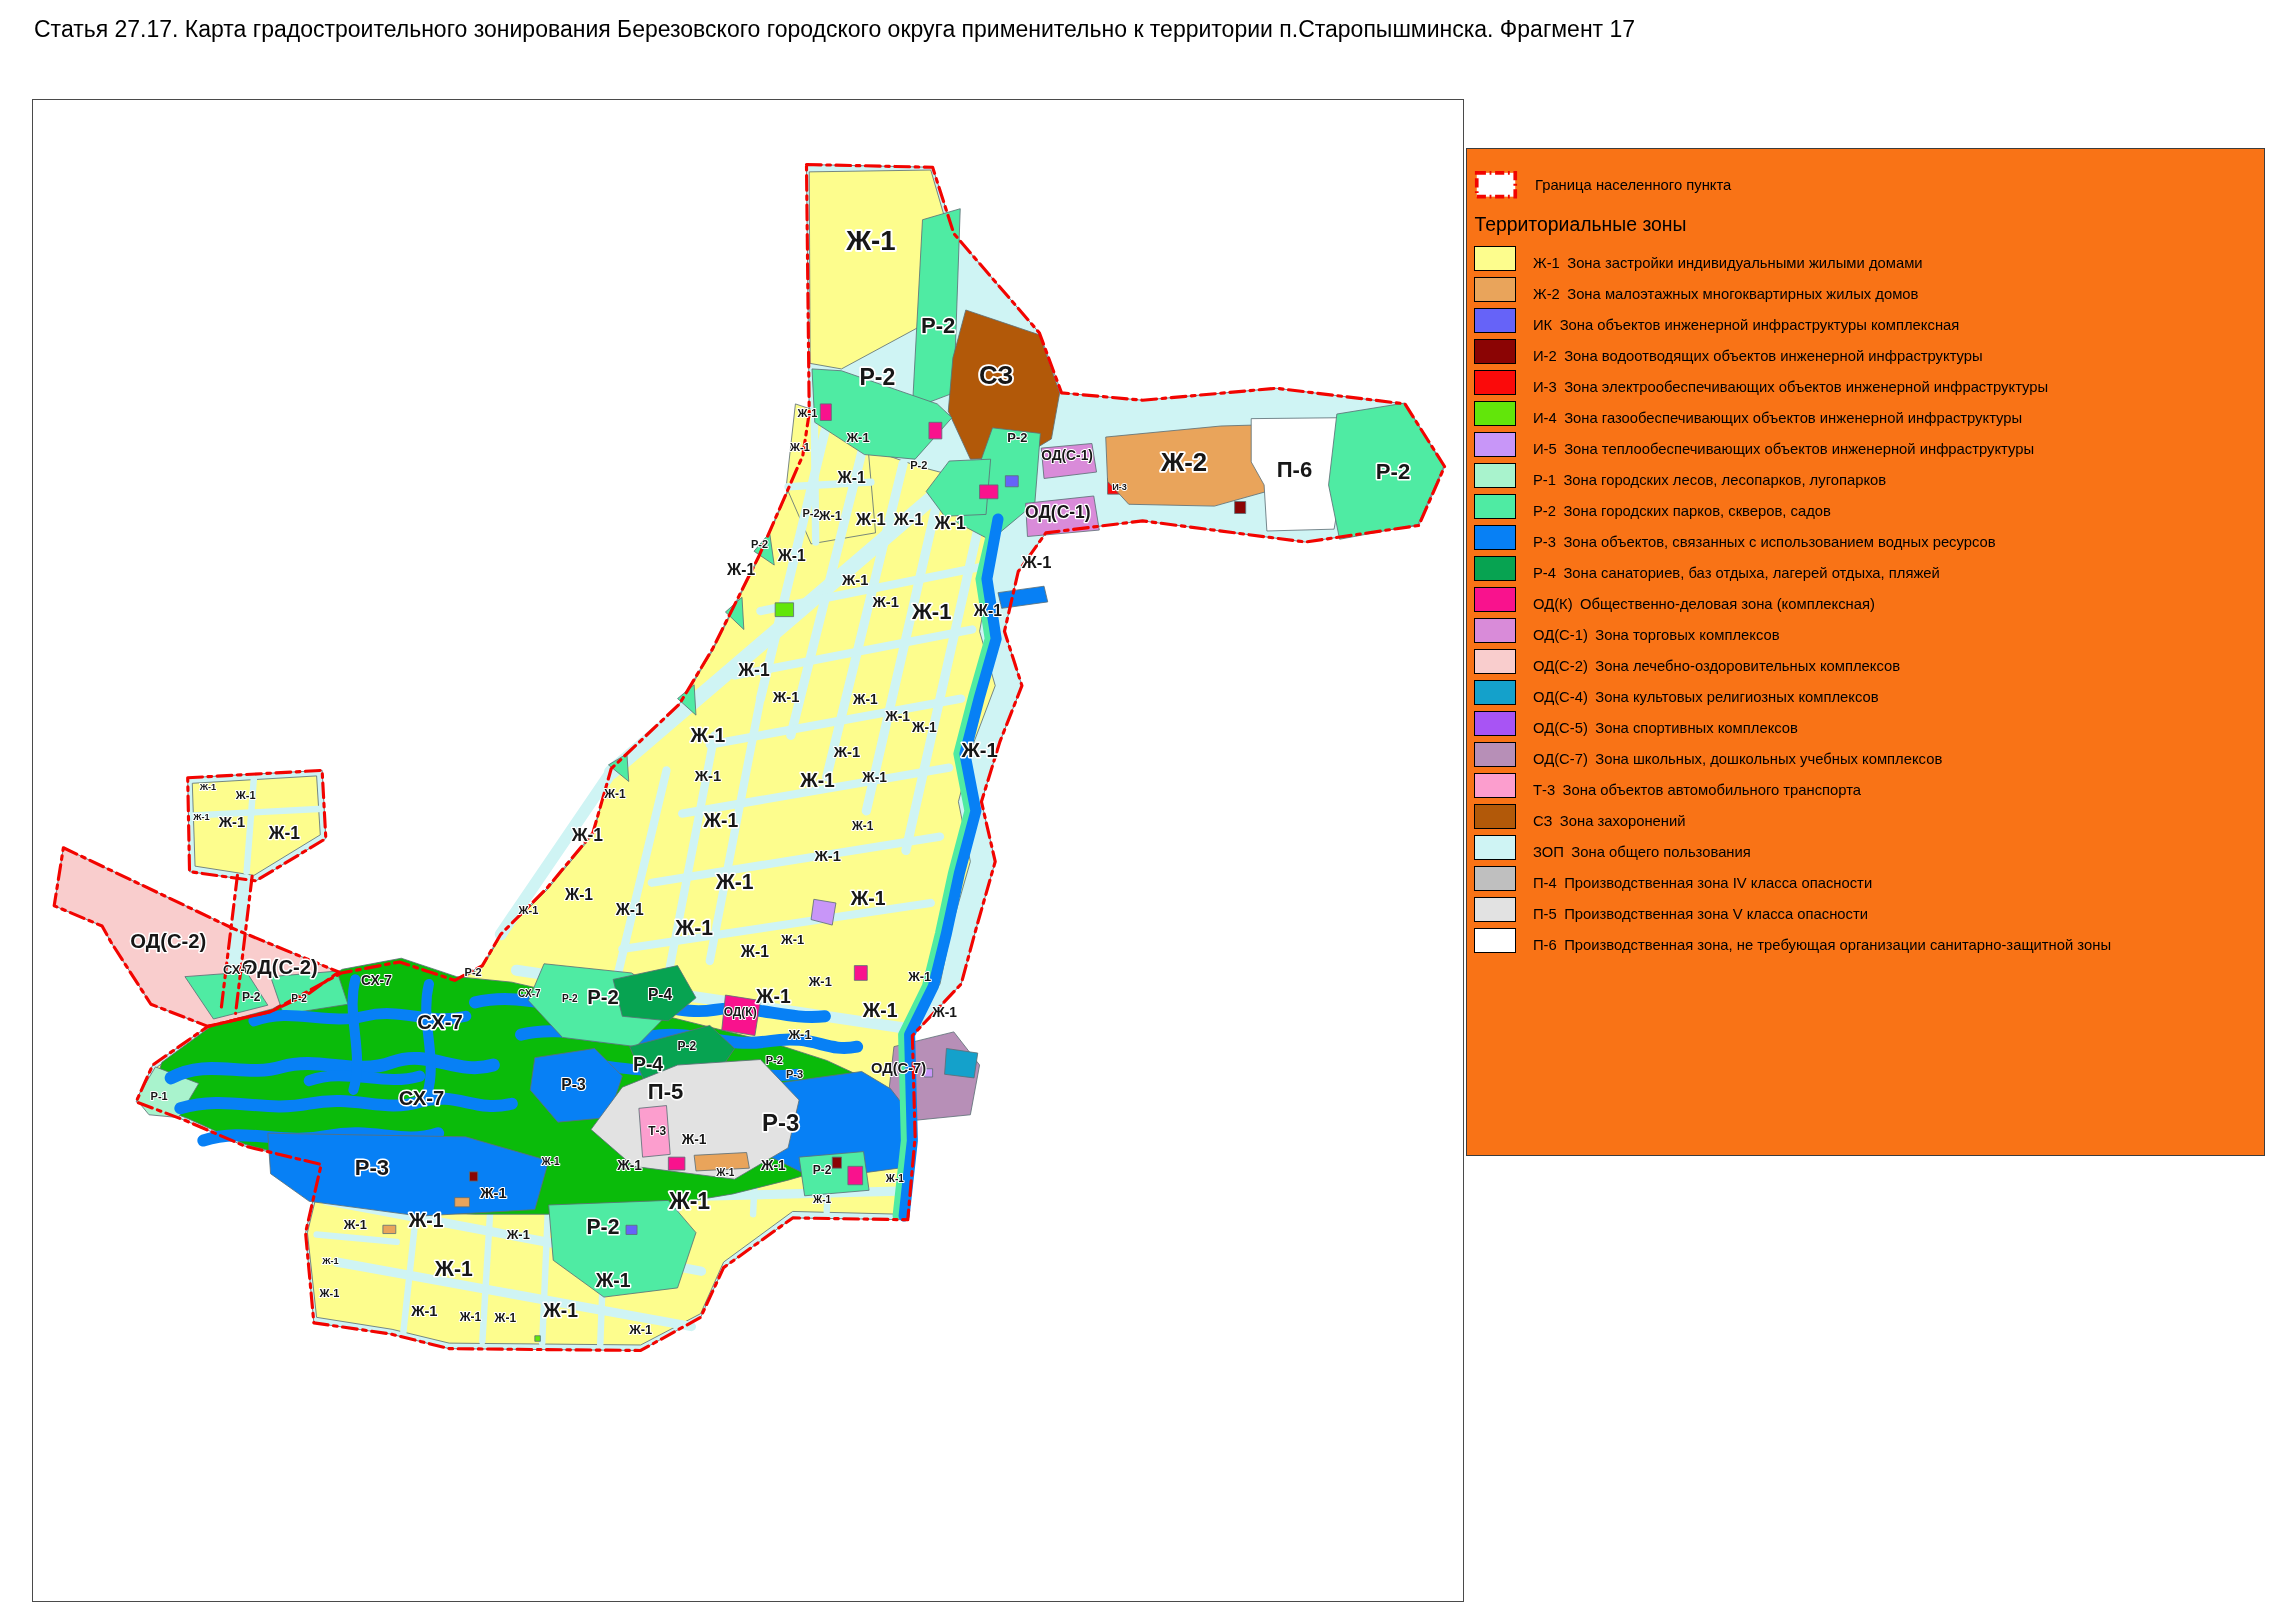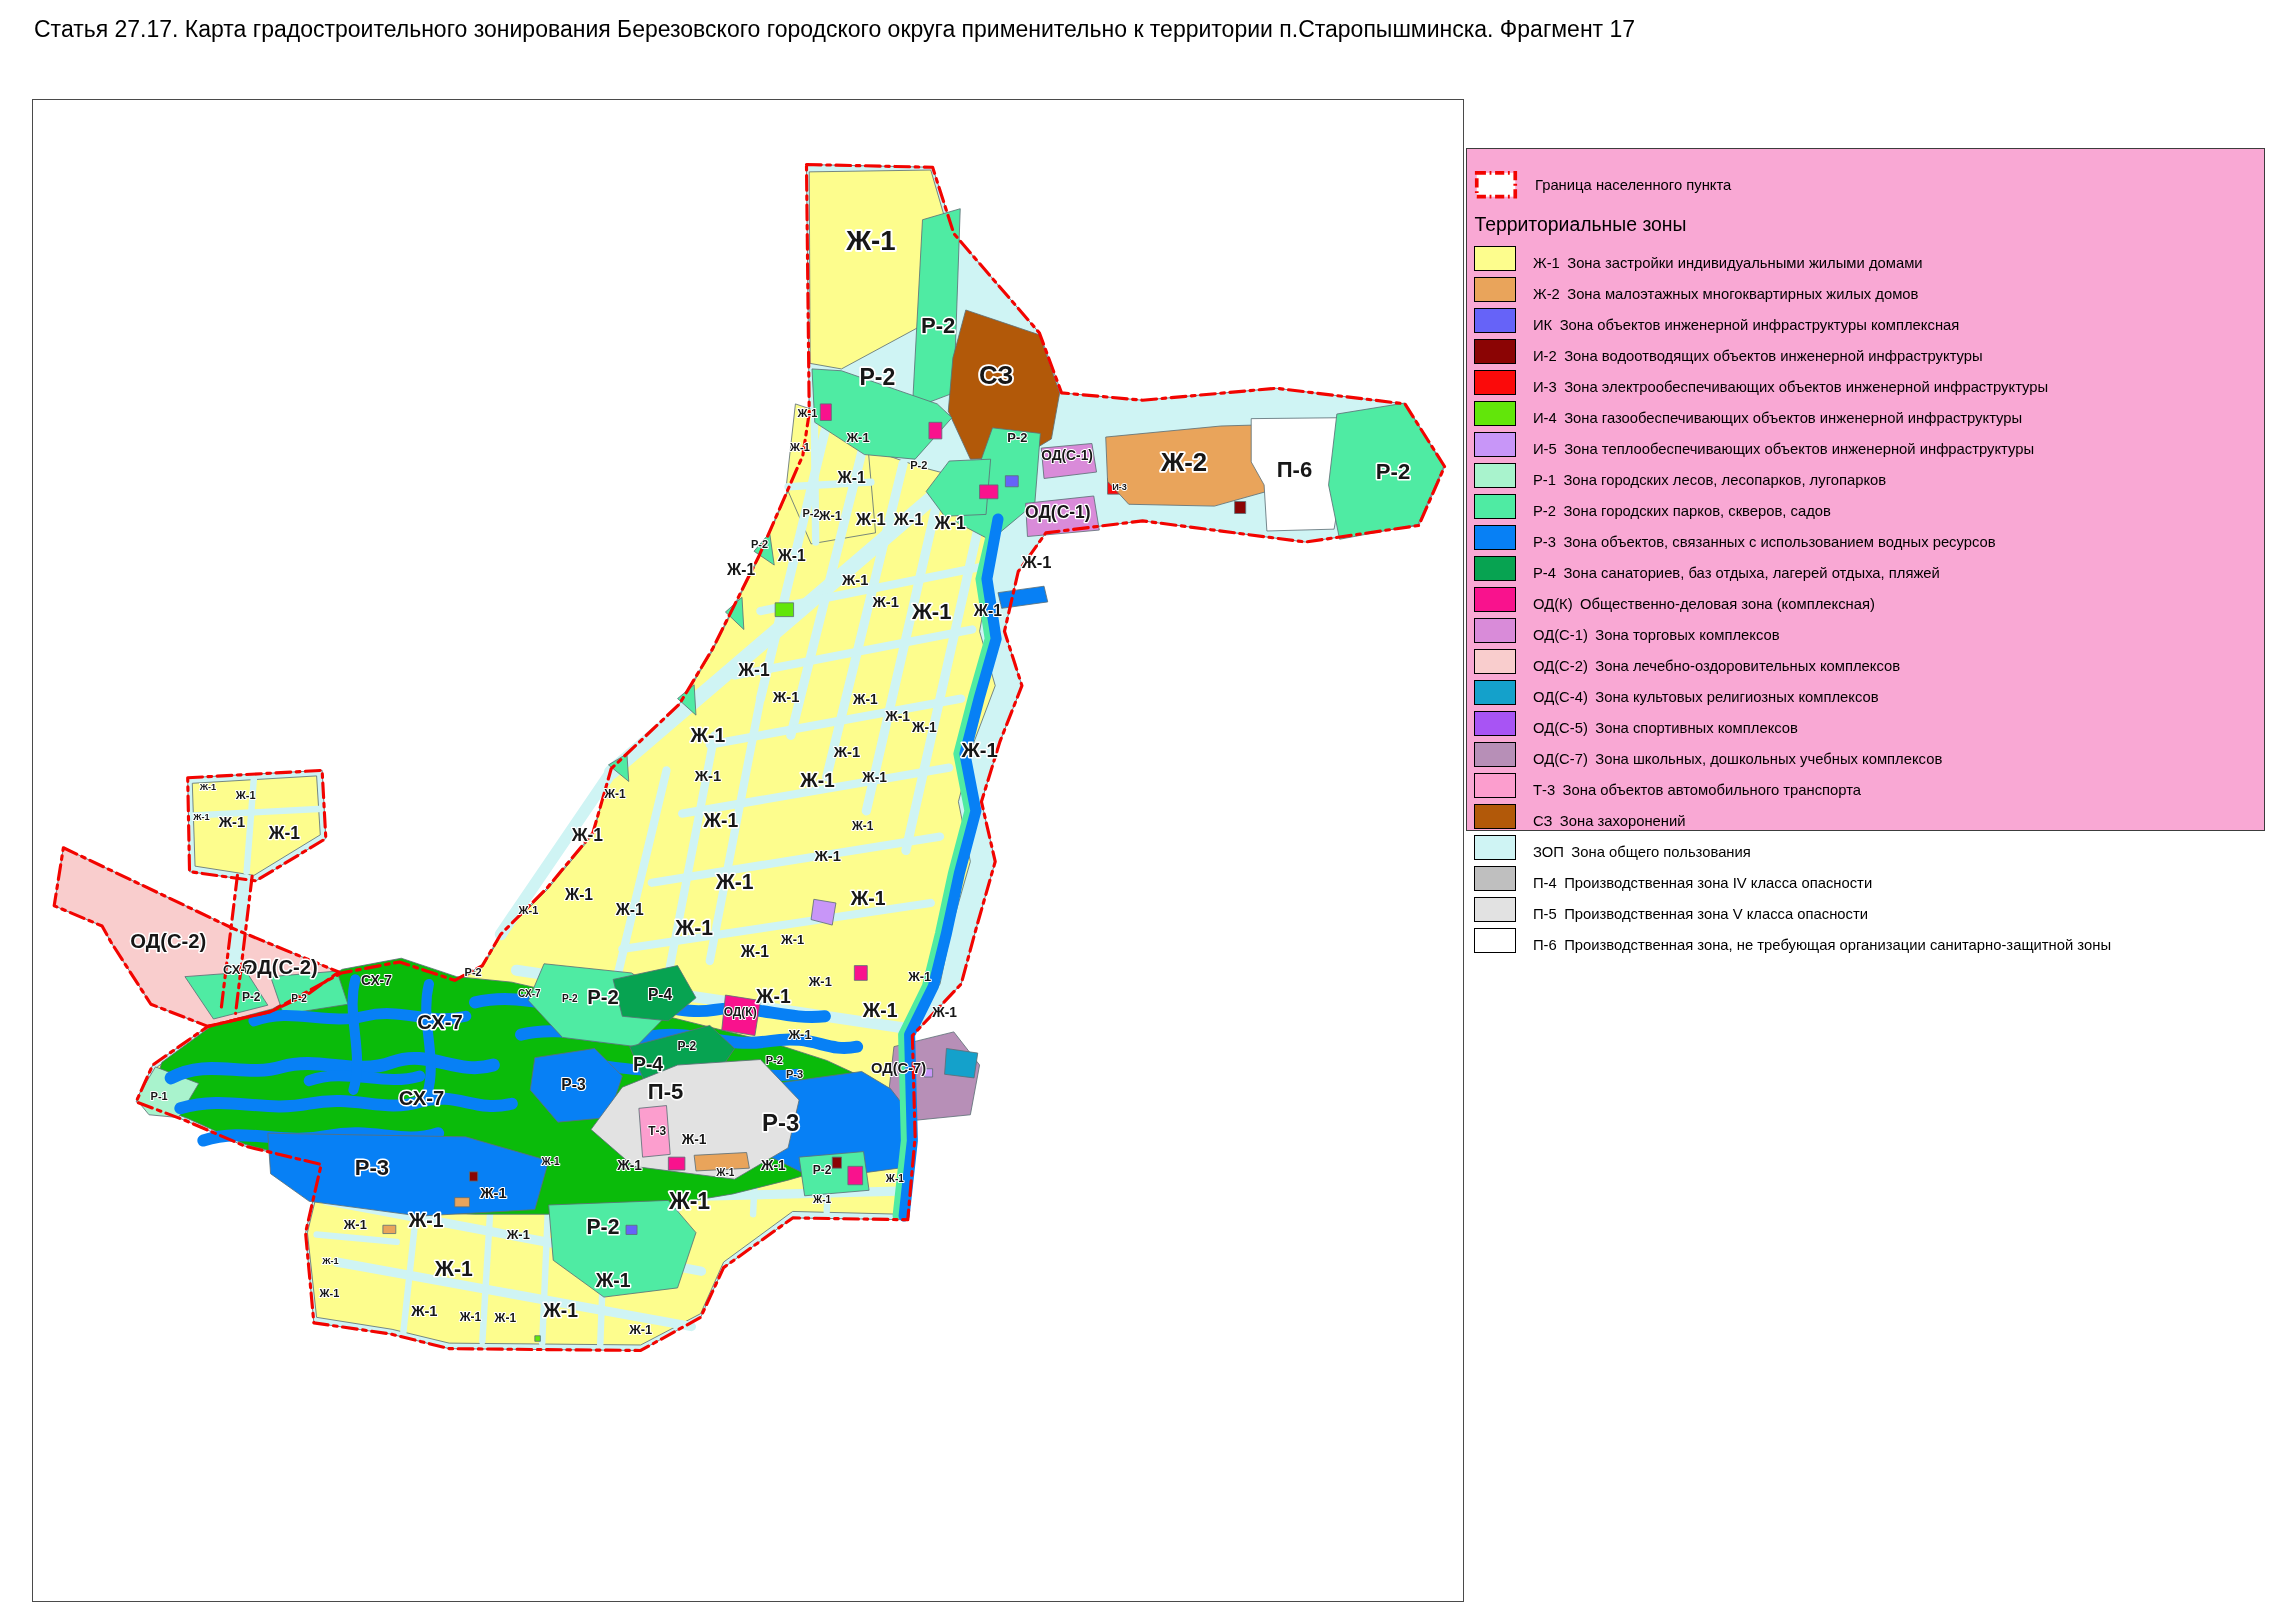--- a/index.html
+++ b/index.html
@@ -4,22 +4,22 @@
 <style>
   html,body{margin:0;padding:0;background:#fff;width:2289px;height:1618px;
     font-family:"Liberation Sans", sans-serif;-webkit-font-smoothing:antialiased;}
   #page{position:relative;width:2289px;height:1618px;overflow:hidden;background:#fff;}
   #doc-title{position:absolute;left:34px;top:16px;width:2030px;font-size:23px;color:#000;}
   #map-frame{position:absolute;left:32px;top:99px;width:1432px;height:1503px;
     border:0.9px solid #4a4a4a;background:#fff;box-sizing:border-box;}
   #map-svg{display:block;width:100%;height:100%;}
   #legend-title{position:absolute;left:1466px;top:103px;width:799px;text-align:center;
     font-size:27px;color:#000;margin-top:48px;}
-  #legend-panel{position:absolute;left:1466px;top:148px;width:799px;height:683px;
-    border:1.8px solid #3c3c3c;background:#f9a8d4;box-sizing:border-box;padding:14.8px 0 0 7.4px;}
+  #legend-panel{position:absolute;left:1466px;top:148px;width:799px;height:1008px;
+    border:1.8px solid #3c3c3c;background:#f97316;box-sizing:border-box;padding:14.8px 0 0 7.4px;}
   .l-brow{display:flex;align-items:center;height:42px;}
   .l-brow .swatch-wrap{width:44px;height:29.5px;margin-right:16.6px;}
   .l-btext{font-size:14.8px;color:#000;}
   #l-section{font-size:19.4px;color:#000;margin:7.4px 0 3.7px 0;}
   .l-row{display:flex;align-items:flex-end;height:31px;}
   .l-sw{width:42px;height:25px;border:0.9px solid #000;margin-right:16.6px;flex:0 0 auto;box-sizing:border-box;}
   .l-tx{font-size:14.8px;color:#000;white-space:nowrap;}
   
   .zop{fill:var(--c-zop);} .zh1{fill:var(--c-zh1);} .zh2{fill:var(--c-zh2);}
   .ik{fill:var(--c-ik);} .i2{fill:var(--c-i2);} .i3{fill:var(--c-i3);}

